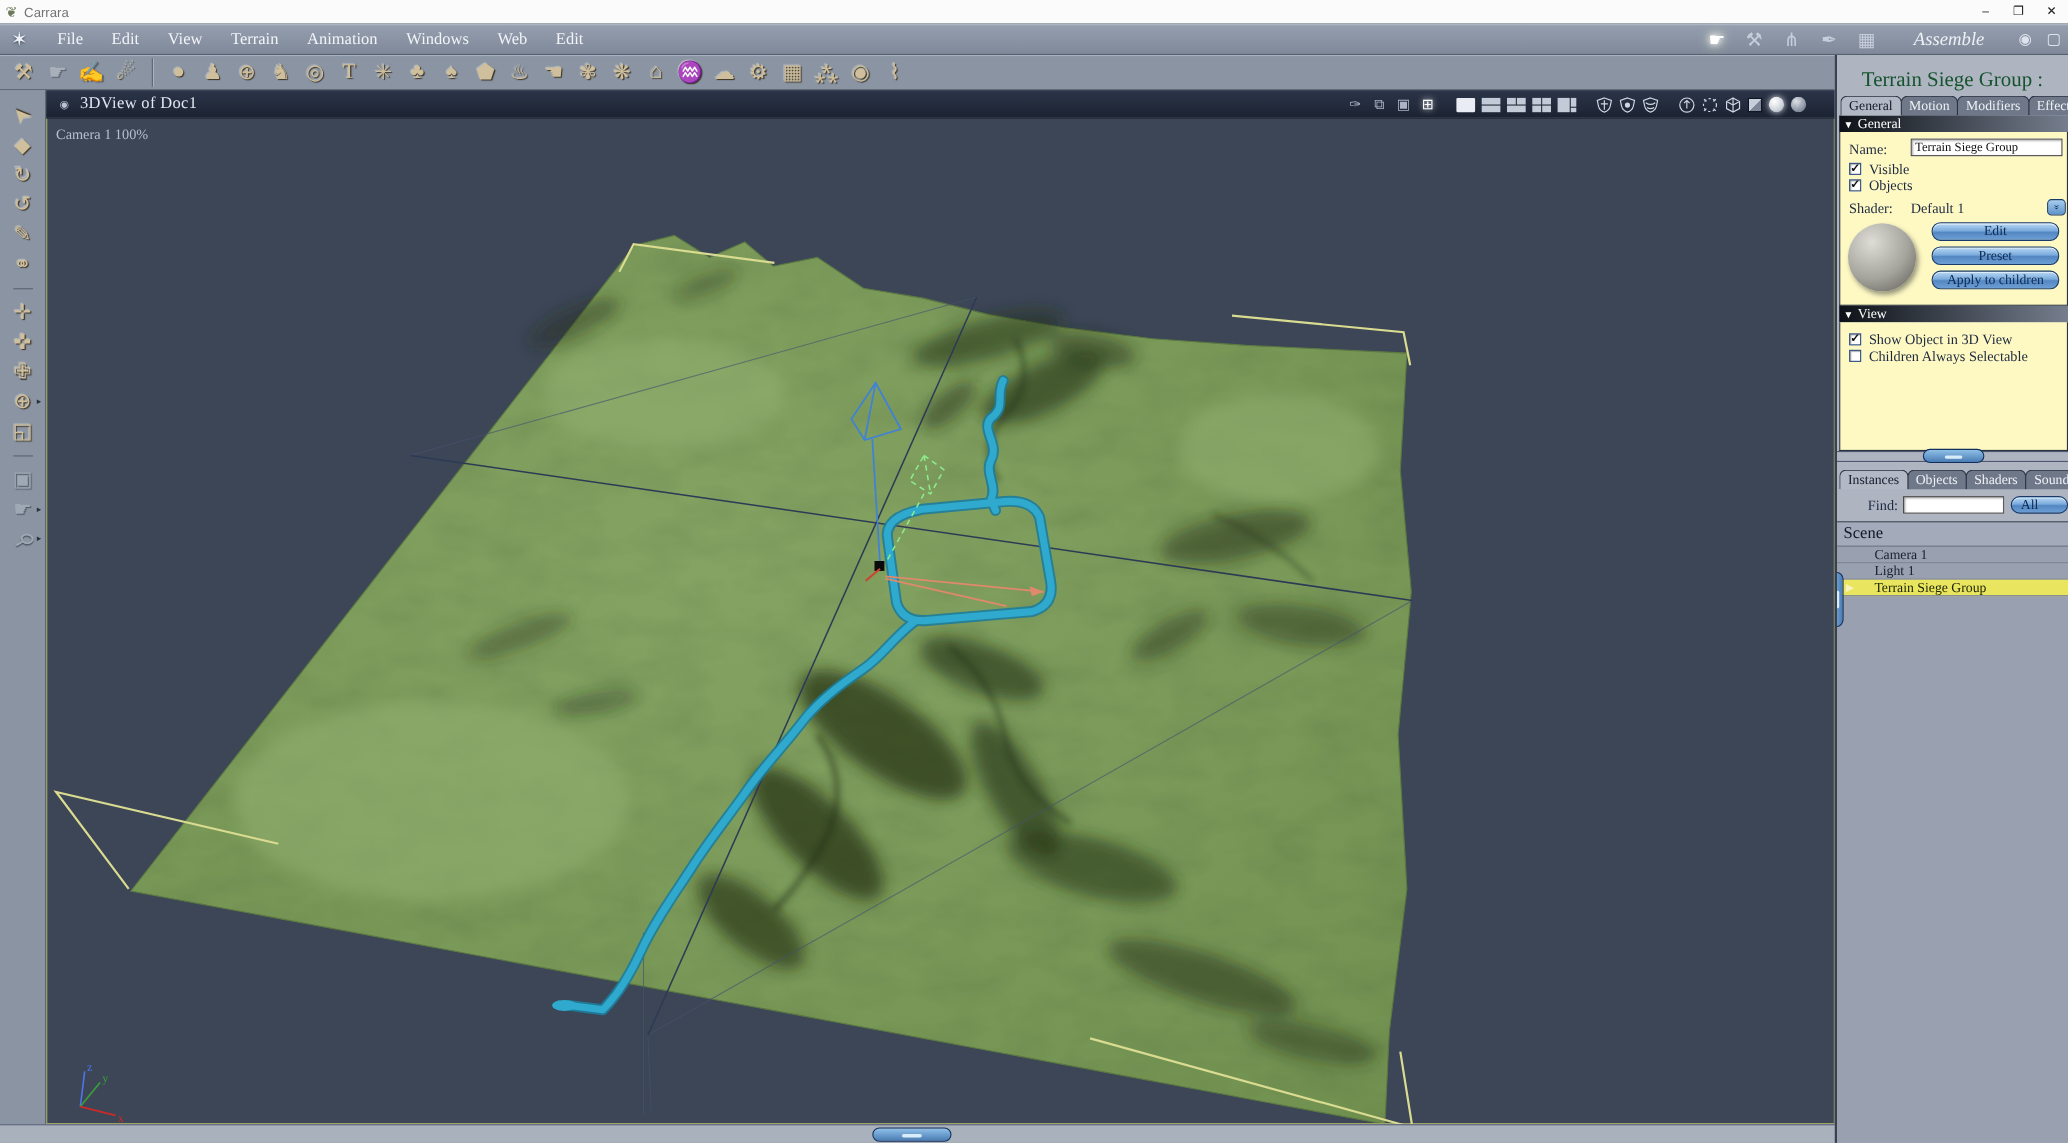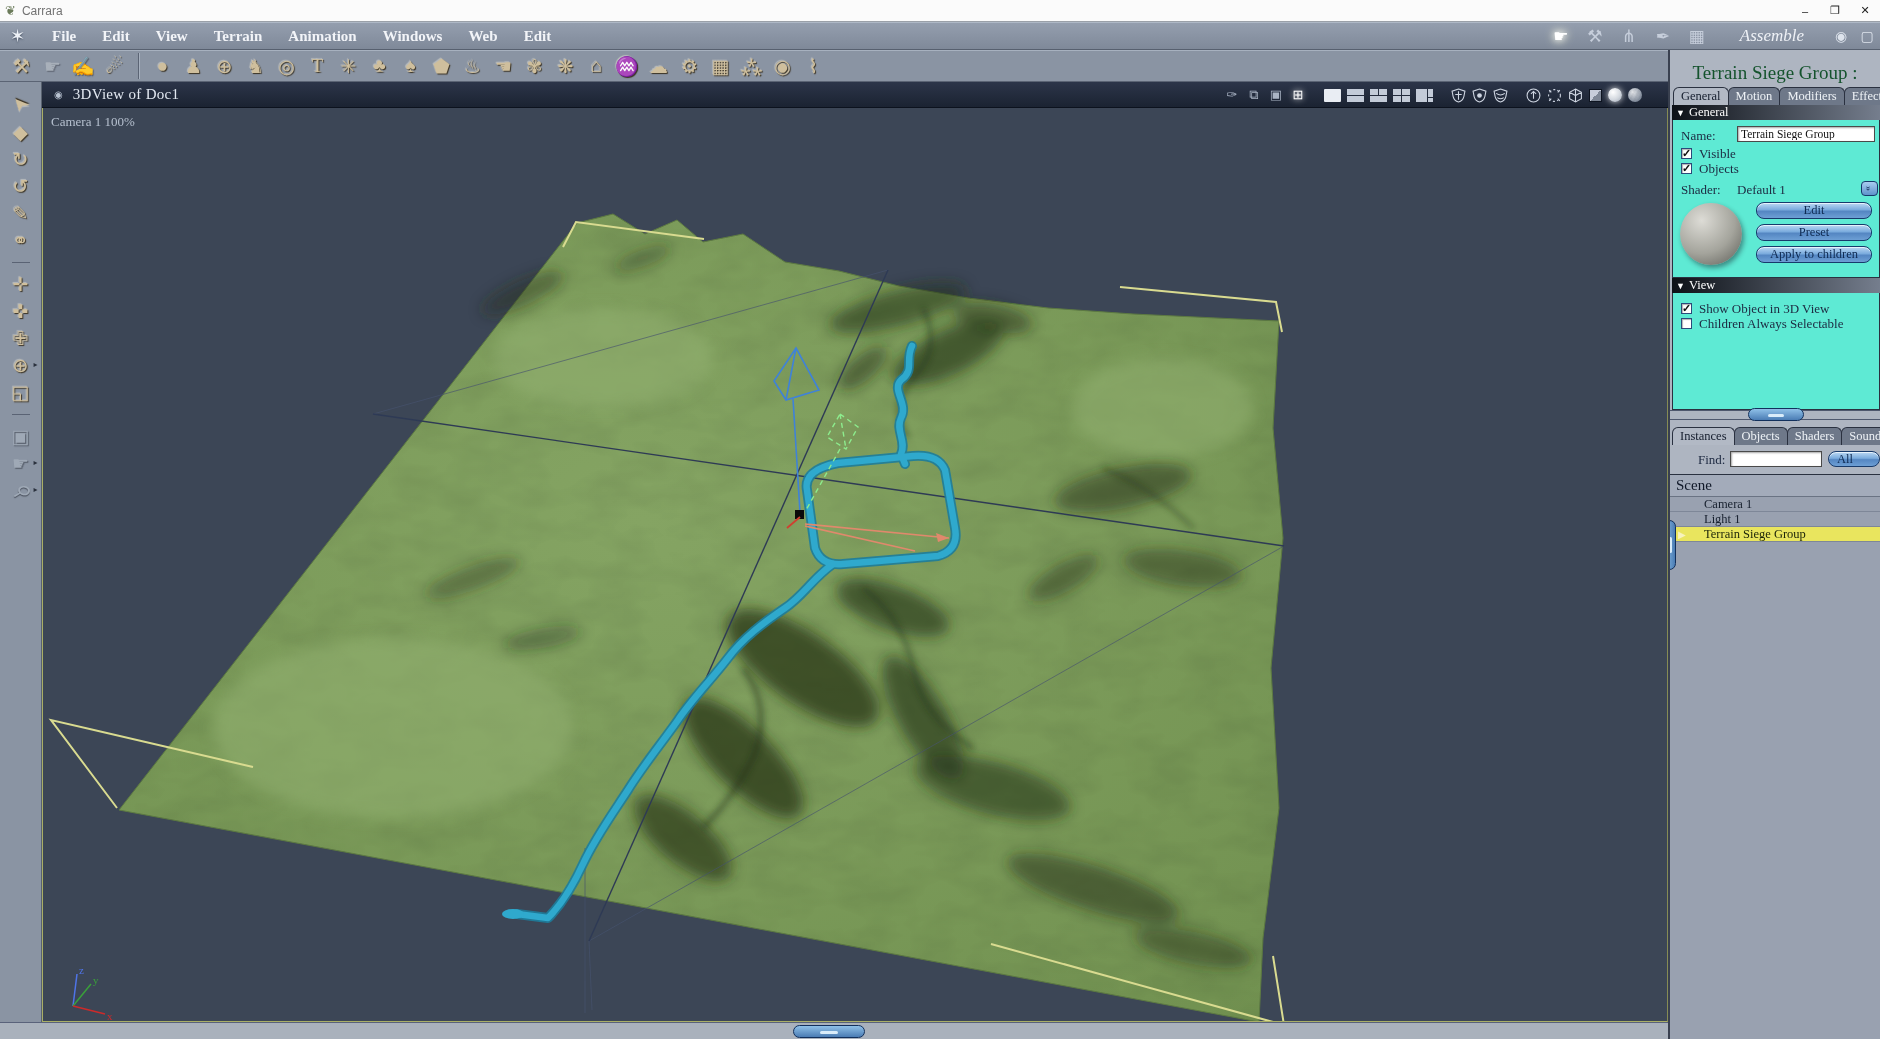--- a/index.html
+++ b/index.html
@@ -13,21 +13,21 @@
   .app-title { font-size:12px; color:#737373; }
   .win-controls { margin-left:auto; display:flex; }
   .win-btn { width:30px; height:20px; display:flex; align-items:center; justify-content:center;
     font-size:11px; color:#222; cursor:pointer; }
 
   
   .menu-bar { position:absolute; left:0; top:22px; width:1880px; height:28px;
     background:linear-gradient(#949eae,#7f8999); border-top:1px solid #aeb8c6; border-bottom:1px solid #57606f;
     display:flex; align-items:center; }
   .menu-logo { color:#eef2f8; font-size:18px; margin:0 14px 0 10px; text-shadow:0 1px 2px #3a4456; }
-  .menu-item { color:#f2f4f8; font-size:15px; padding:0 13px; cursor:default;font-weight:bold; }
+  .menu-item { color:#f2f4f8; font-size:15px; padding:0 13px; cursor:default; }
   .room-strip { margin-left:auto; display:flex; align-items:center; }
   .room-icon { width:34px; text-align:center; font-size:17px; color:#c6cedb; cursor:pointer; }
   .room-icon.active { color:#ffffff; text-shadow:0 0 7px #fff,0 0 12px #ffffd0; }
   .mode-label { font-style:italic; font-size:17px; color:#eef1f6; margin:0 24px 0 26px; }
   .mini-icon { font-size:14px; color:#dde3ec; width:26px; text-align:center; }
 
   
   .toolbar { position:absolute; left:0; top:50px; width:1668px; height:32px;
     background:#8a94a3; border-top:1px solid #a7b1bf; border-bottom:1px solid #5b6474;
     display:flex; align-items:center; }
@@ -90,21 +90,21 @@
   .panel { position:absolute; left:1668px; top:50px; width:212px; height:989px; background:#aeb5c1;
     border-left:2px solid #39404f; overflow:hidden; font-size:13px; color:#1b2436; }
   .panel-title { position:absolute; left:0; top:12px; width:100%; text-align:center; font-size:19px; color:#14532d; }
   .insp-tabs { position:absolute; left:3px; top:37px; display:flex; }
   .tab { height:18px; padding:1px 7px 0; font-size:12.5px; border:1px solid #2a3140; border-bottom:none;
     border-radius:6px 6px 0 0; background:#6e7889; color:#eef2f6; margin-right:-1px; cursor:pointer; white-space:nowrap; }
   .tab.active { background:#b2b9c5; color:#141c2c; position:relative; z-index:2; }
   .section-hdr { position:absolute; left:2px; width:220px; height:15px; line-height:15px;
     background:linear-gradient(90deg,#0d1117,#7b8494); color:#fff; font-size:12.5px; padding-left:4px; }
   .sec-arrow { font-size:9px; margin-right:4px; color:#fff; }
-  .insp-body { position:absolute; left:2px; top:55px; width:208px; height:315px; background:#5eead4;
+  .insp-body { position:absolute; left:2px; top:55px; width:208px; height:315px; background:#fef9c3;
     border:1px solid #2a3140; border-top:none; }
   .lbl { position:absolute; color:#1c2840; }
   .tfield { position:absolute; height:16px; background:#fff; border:1px solid #4a4a4a;
     font-family:"Liberation Serif",serif; font-size:11.5px; color:#111; padding:0 3px;
     box-shadow:inset 1px 1px 2px rgba(0,0,0,.35); }
   .chk { position:absolute; width:11px; height:11px; background:#fff; border:1px solid #2b4a7a;
     box-shadow:inset 1px 1px 1px rgba(0,0,0,.3); font-size:11px; line-height:9px; text-align:center;
     color:#101010; font-weight:bold; cursor:pointer; }
   .chev-btn { position:absolute; width:17px; height:15px; border-radius:4px;
     background:linear-gradient(#a8cdf0,#5e93cb); border:1px solid #173a6b; color:#0e2a52;

